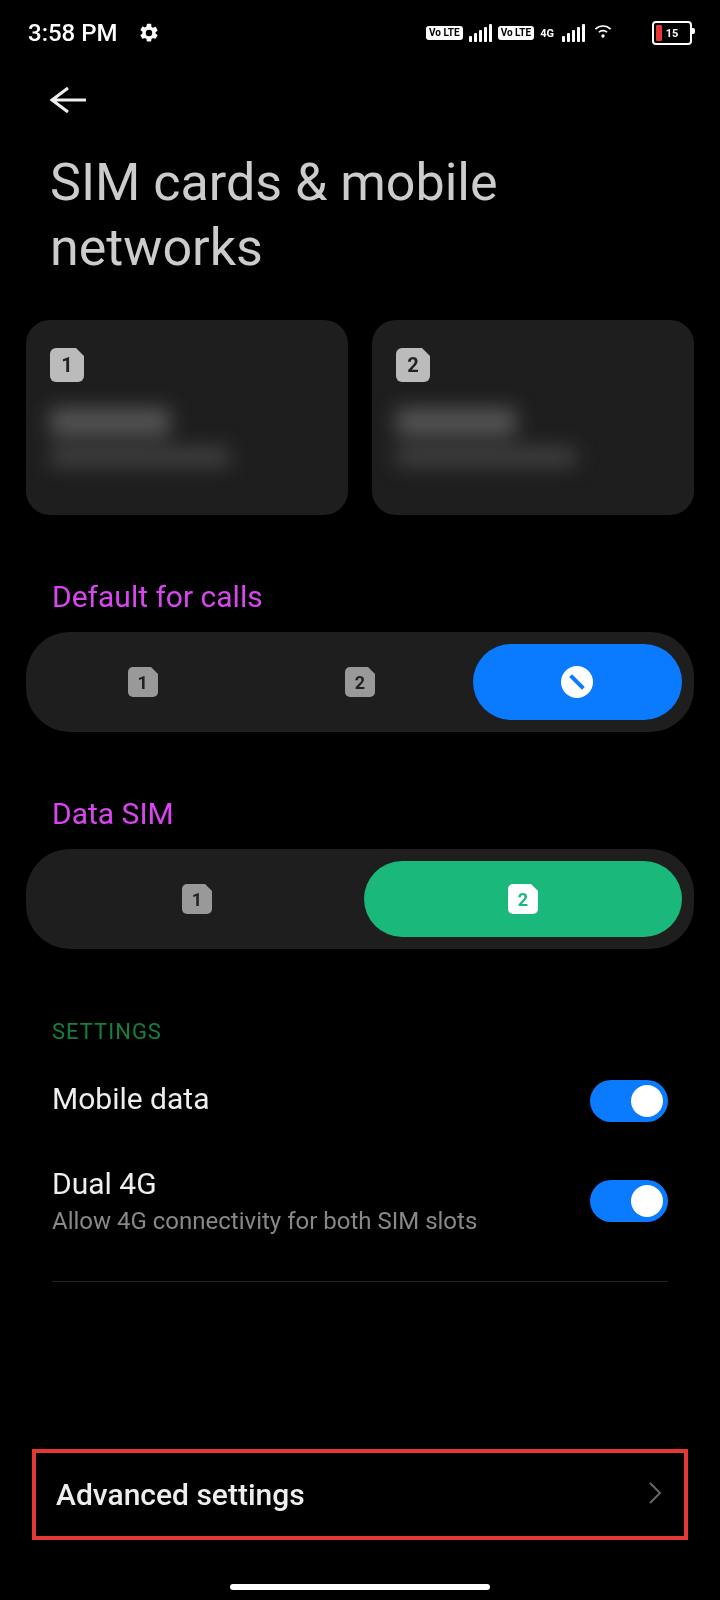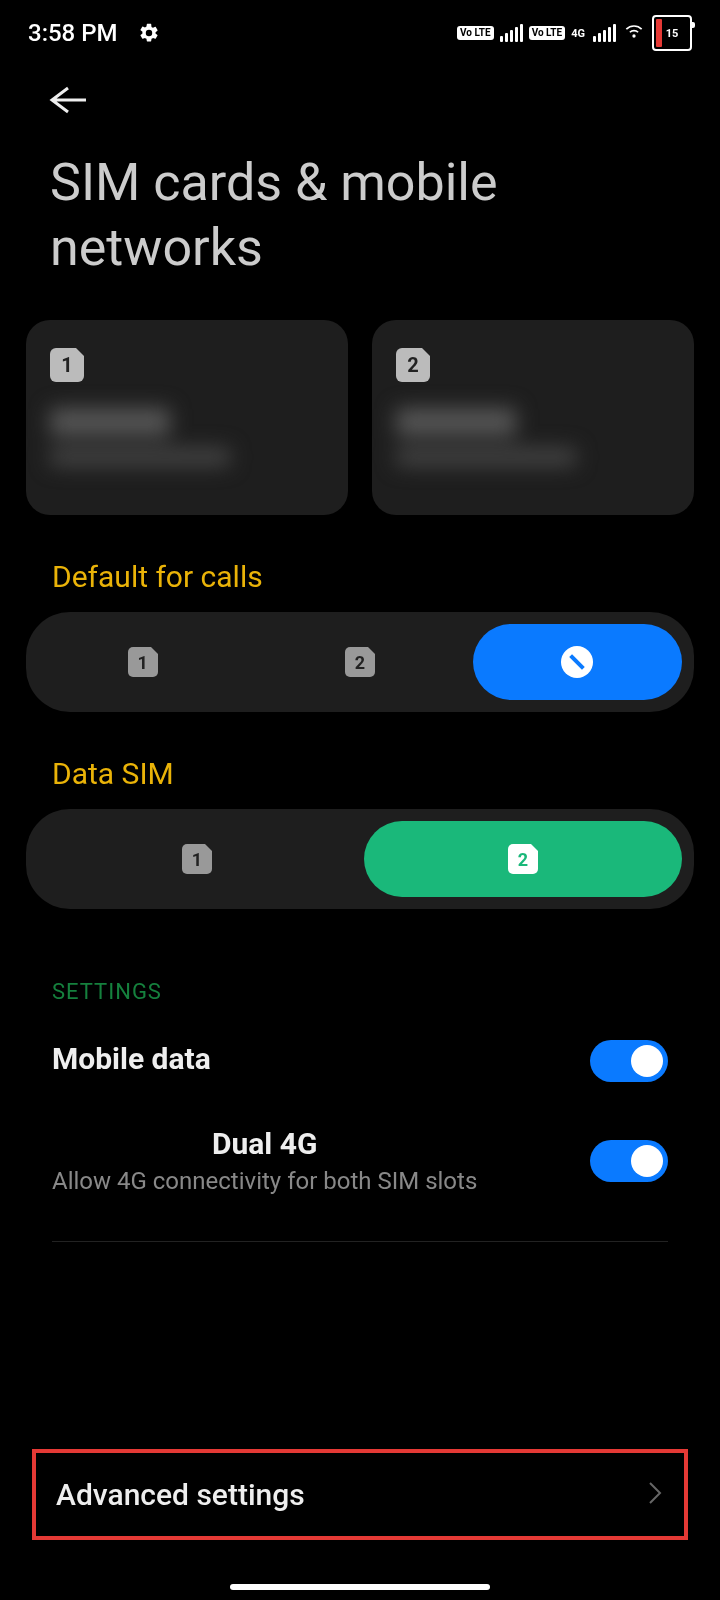--- a/index.html
+++ b/index.html
@@ -72,27 +72,28 @@
       font-weight: bold;
       color: #fff;
       margin-right: 2px;
     }
     .wifi-icon {
       width: 24px;
       height: 20px;
     }
     .battery {
       width: 40px;
-      height: 36px;
+      height: 24px;
       border: 2px solid #fff;
       border-radius: 4px;
       position: relative;
       display: flex;
       align-items: center;
       padding: 2px;
+      margin-left: 31px;
     }
     .battery::after {
       content: '';
       position: absolute;
       right: -5px;
       top: 5px;
       width: 3px;
       height: 6px;
       background: #fff;
       border-radius: 0 2px 2px 0;
@@ -171,24 +172,24 @@
       border-radius: 4px;
       margin-bottom: 12px;
     }
     .sim-blur-line2 {
       width: 180px;
       height: 18px;
       background: #444;
       border-radius: 4px;
     }
     .section-label {
-      padding: 44px 52px 18px 52px;
+      padding: 64px 52px 18px 52px;
       font-size: 30px;
       font-weight: 400;
-      color: #eab308;
+      color: #d946ef;
     }
     .segmented {
       margin: 0 26px;
       background: #1e1e1e;
       border-radius: 44px;
       display: flex;
       padding: 12px;
       gap: 8px;
       height: 100px;
     }
@@ -258,24 +259,23 @@
       letter-spacing: 1px;
     }
     .setting-row {
       padding: 22px 52px;
       display: flex;
       justify-content: space-between;
       align-items: center;
     }
     .setting-text .title {
       font-size: 30px;
-      font-weight: 700;
+      font-weight: 400;
       color: #eee;
       margin-bottom: 6px;
-      text-align: center;
     }
     .setting-text .subtitle {
       font-size: 24px;
       color: #888;
     }
     .toggle {
       width: 78px;
       height: 42px;
       background: #0a7aff;
       border-radius: 21px;

